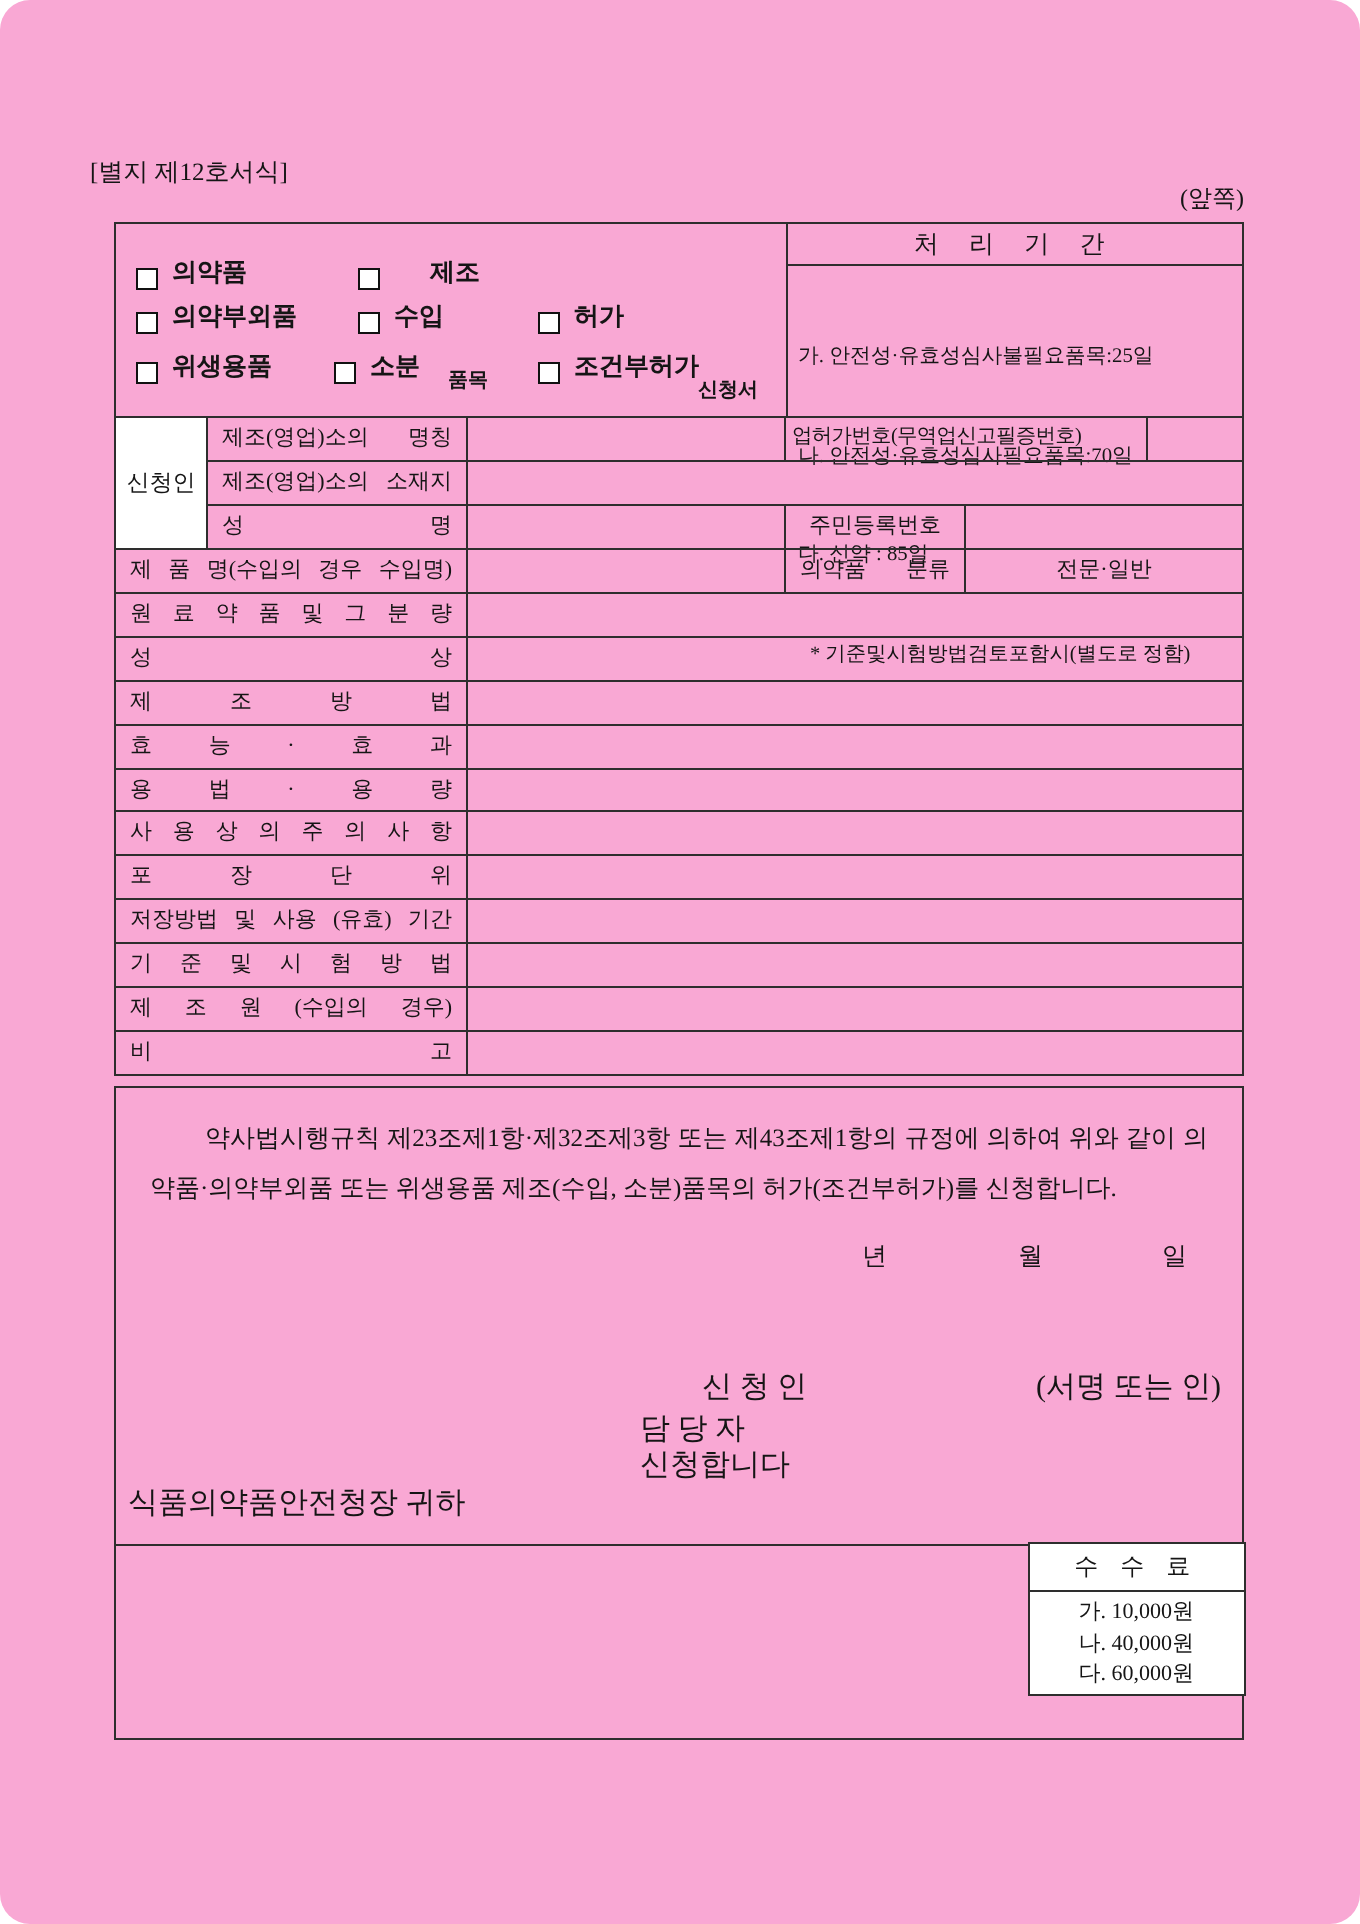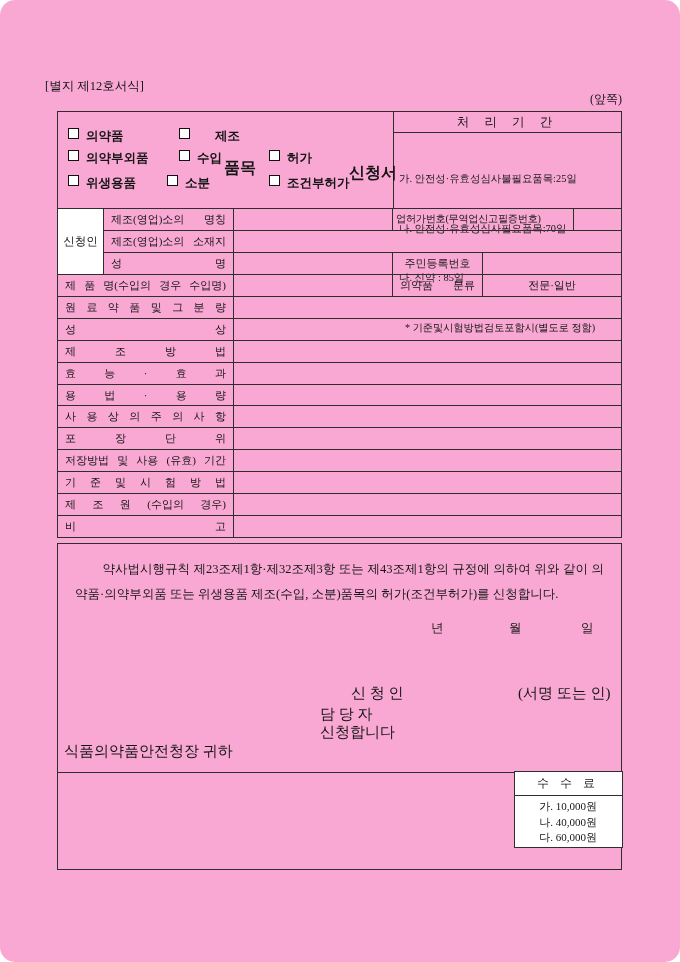--- a/index.html
+++ b/index.html
@@ -23,26 +23,26 @@
   .hdr-left{ width:335px; position:relative; }
   .hdr-right{ flex:1; border-left:1px solid var(--ln); display:flex; flex-direction:column; }
   .pp-title{
     height:21px; border-bottom:1px solid var(--ln); text-align:center;
     font-size:12.5px; letter-spacing:6px; line-height:20px;
   }
   .pp-body{ flex:1; padding:5px 3px 0 5px; font-size:10.4px; line-height:16.5px; white-space:pre; }
   .pp-line{ display:block; }
   .pp-note{ padding-left:6px; font-size:10.2px; }
 
-  .cbx{ position:absolute; display:flex; align-items:flex-start; font-weight:bold; font-size:12.5px; white-space:nowrap; }
+  .cbx{ position:absolute; display:flex; align-items:flex-end; font-weight:bold; font-size:12.5px; white-space:nowrap; }
   .cb{
     display:inline-block; width:11px; height:11px; border:1.6px solid #111;
     margin-right:7px; background:#fff; flex:0 0 auto;
   }
-  .wordtag{ position:absolute; font-weight:bold; font-size:16px; white-space:nowrap; }
+  .wordtag{ position:absolute; font-weight:bold; font-size:10px; white-space:nowrap;margin-top:25px; }
 
   .rows{ flex:1; position:relative; display:flex; flex-direction:column; }
   .row{ flex:1; display:flex; }
   .row + .row{ border-top:1px solid var(--ln); }
   .c{
     border-right:1px solid var(--ln); padding:0 7px; font-size:11px;
     line-height:20.5px; overflow:hidden; white-space:nowrap;
   }
   .c.last{ border-right:none; }
   .jl{ text-align:justify; text-align-last:justify; }

